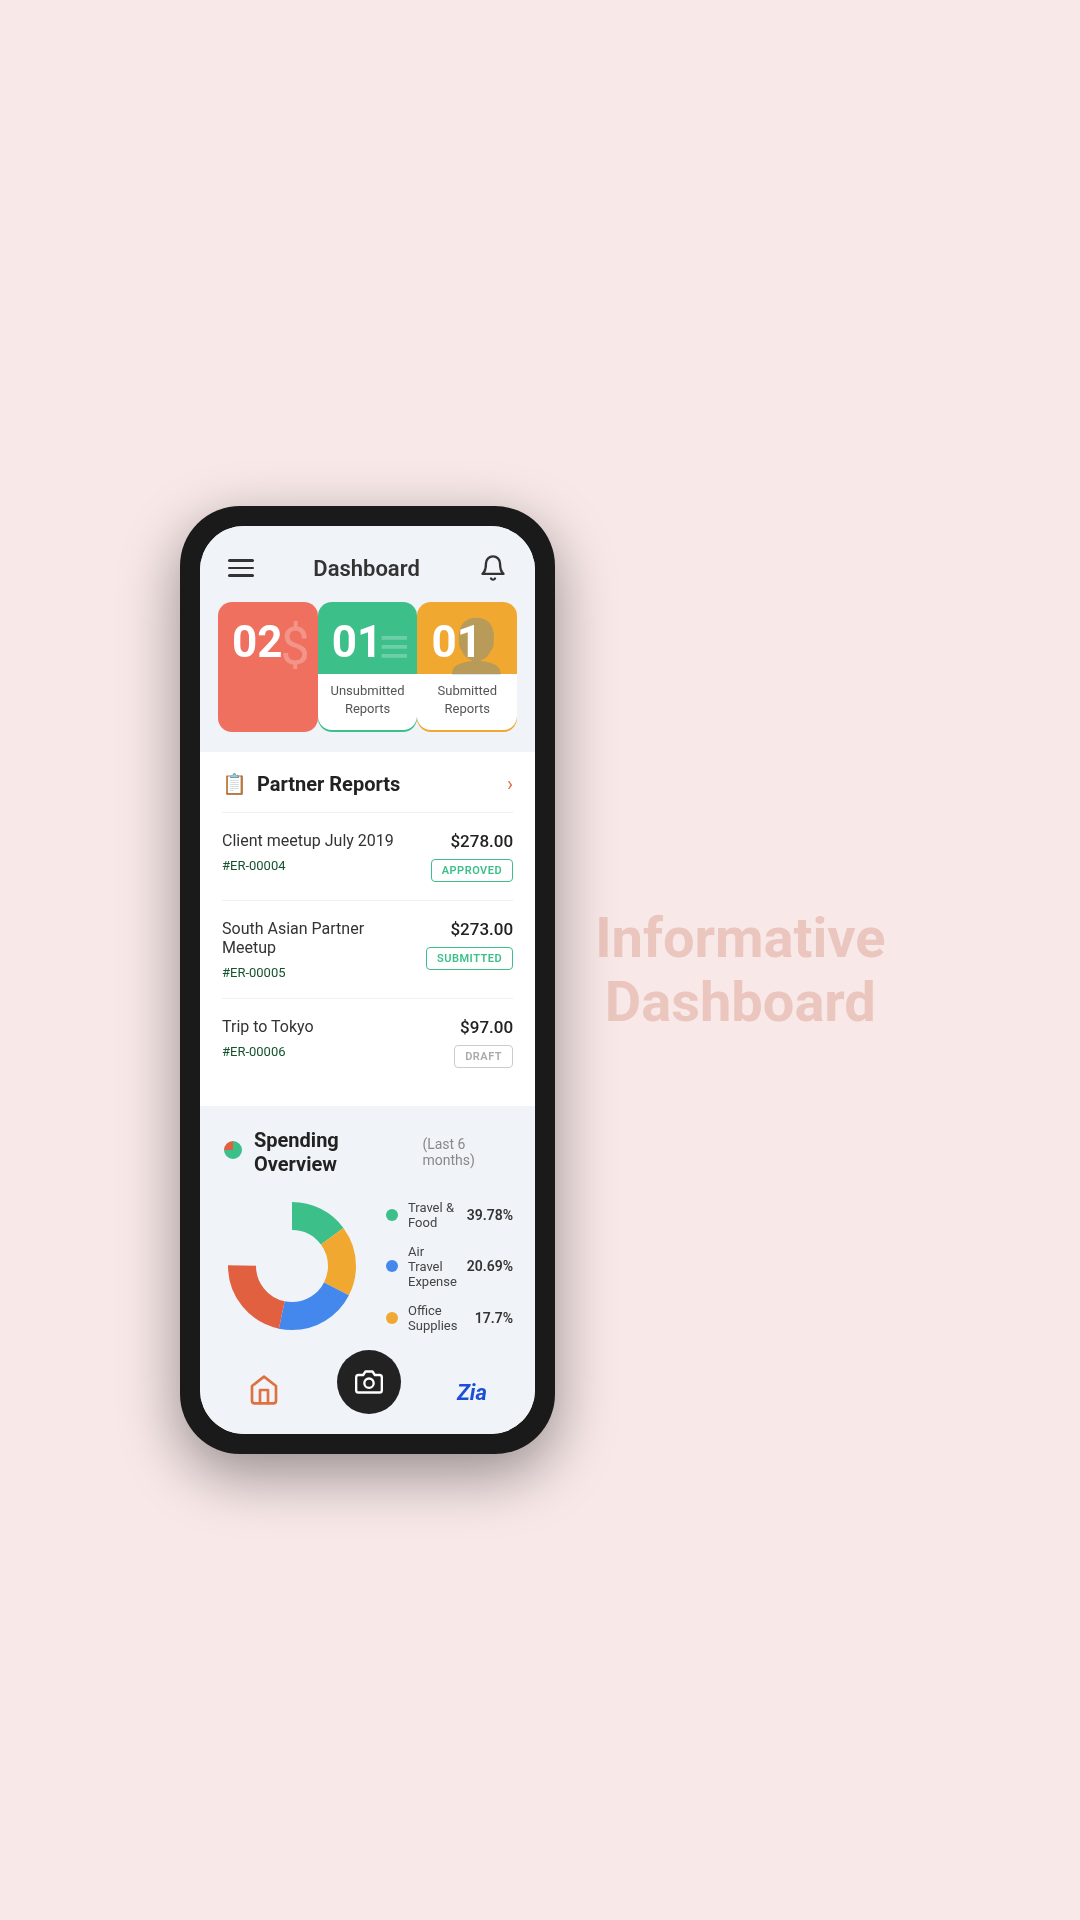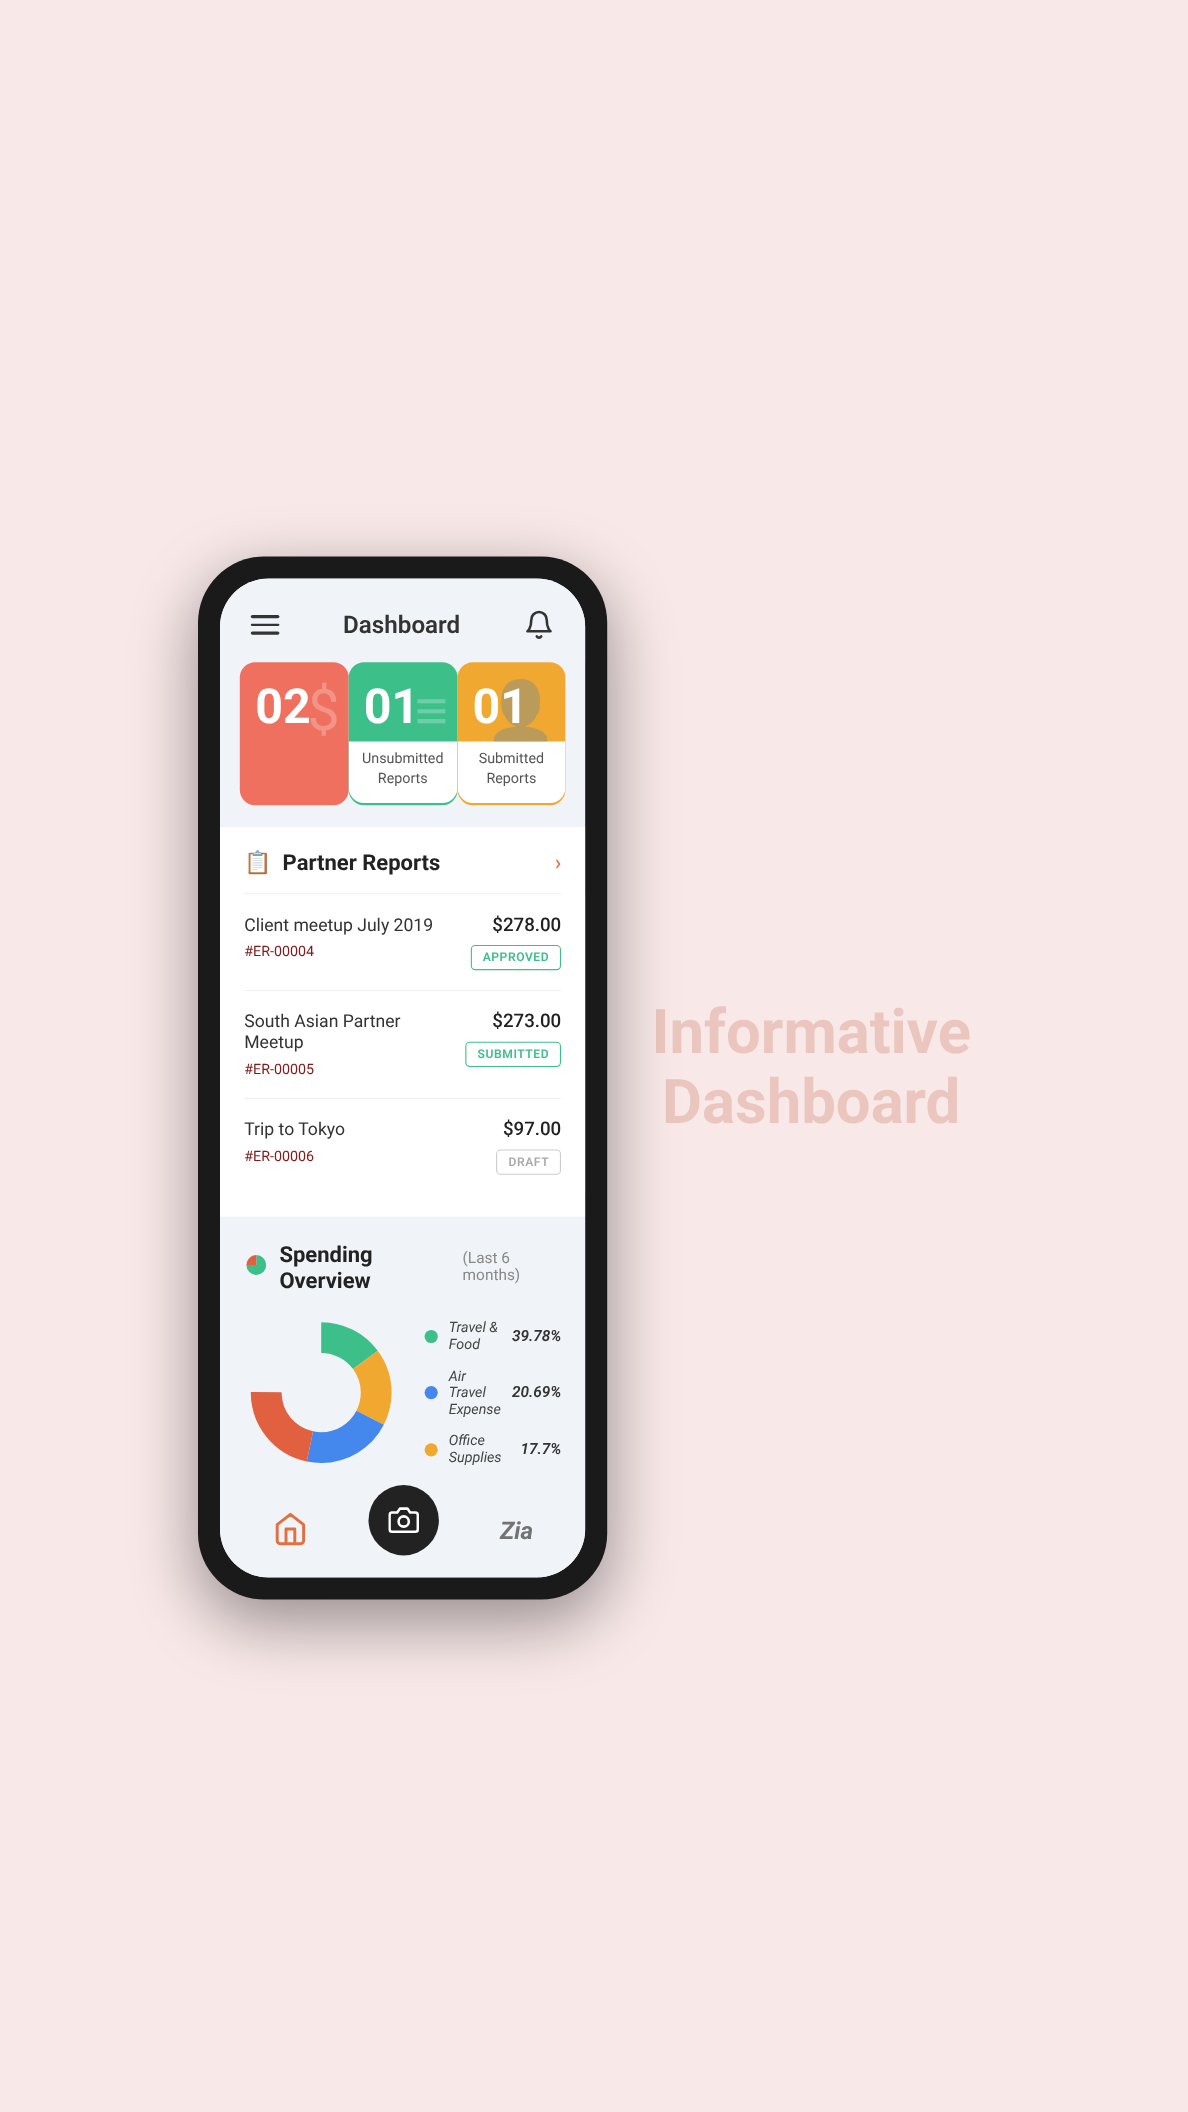--- a/index.html
+++ b/index.html
@@ -173,21 +173,21 @@
 
     .report-name {
       font-size: 16px;
       color: #333;
       font-weight: 400;
       margin-bottom: 8px;
     }
 
     .report-id {
       font-size: 13px;
-      color: #7f1d1d;
+      color: #14532d;
     }
 
     .report-right {
       display: flex;
       flex-direction: column;
       align-items: flex-end;
       gap: 8px;
       margin-left: 13px;
     }
 
@@ -255,21 +255,20 @@
       width: 140px;
       height: 140px;
       flex-shrink: 0;
     }
 
     .legend {
       flex: 1;
       display: flex;
       flex-direction: column;
       gap: 14px;
-      font-style: italic;
     }
 
     .legend-item {
       display: flex;
       align-items: center;
       gap: 10px;
     }
 
     .legend-dot {
       width: 12px;
@@ -310,21 +309,21 @@
       justify-content: center;
       color: #fff;
       font-size: 26px;
       cursor: pointer;
       margin-top: -20px;
     }
 
     .nav-zia {
       font-size: 22px;
       font-weight: 700;
-      color: #737373;
+      color: #1d4ed8;
       cursor: pointer;
       font-style: italic;
     }
 
     
     .bottom-text-section {
       text-align: center;
       padding: 50px 40px 30px;
     }
 

